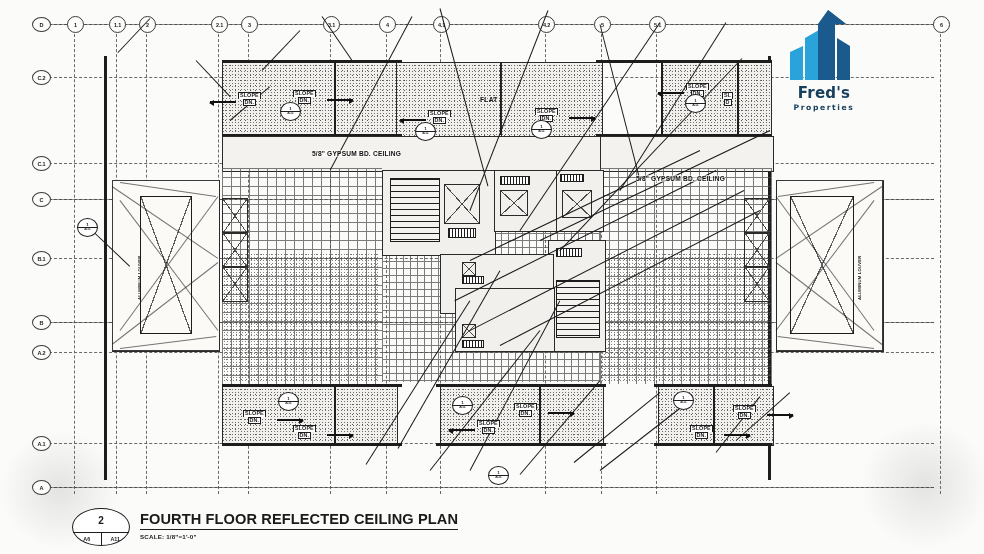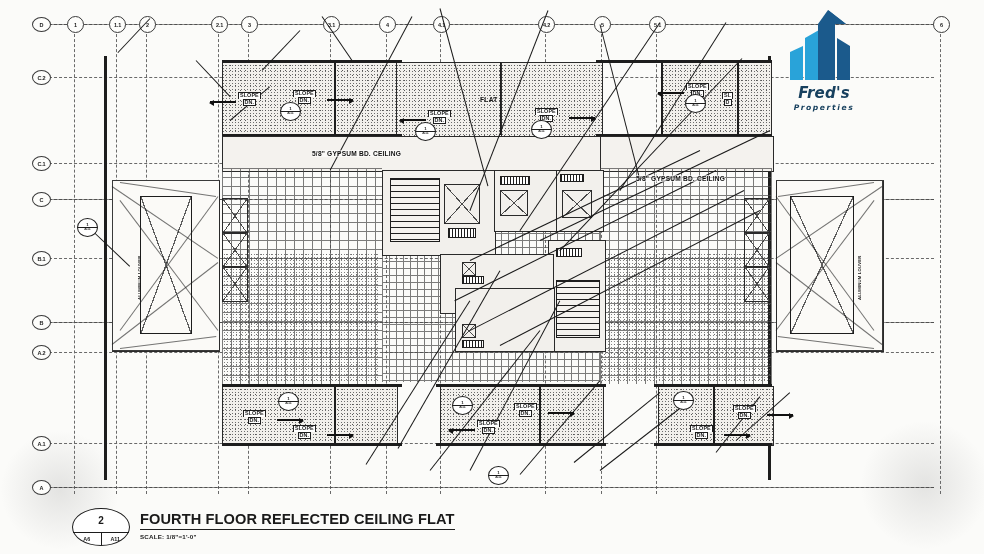--- a/index.html
+++ b/index.html
@@ -78,21 +78,21 @@
   .xsm:after{background-image:linear-gradient(to bottom left,transparent calc(50% - .5px),#4a4a4a calc(50% - .5px),#4a4a4a calc(50% + .5px),transparent calc(50% + .5px));}
 
   .stair{position:absolute;border:1.2px solid #1d1d1d;background:
      repeating-linear-gradient(to bottom,#1d1d1d 0 1px,#f4f2ee 1px 6px);}
 
   .fixt{position:absolute;border:1px solid #1d1d1d;background:
      repeating-linear-gradient(to right,#1d1d1d 0 1px,#fff 1px 3px);}
 
   
   #logo{position:absolute;left:768px;top:8px;width:112px;height:112px;z-index:40;}
-  #logo .lbl{position:absolute;left:0;top:76px;width:112px;text-align:center;font-style:italic;}
+  #logo .lbl{position:absolute;left:0;top:76px;width:112px;text-align:center;}
   #logo .nm{font-size:15px;font-weight:bold;color:#17405e;letter-spacing:.2px;
             font-family:"DejaVu Sans",sans-serif;}
   #logo .sb{font-size:7.6px;font-weight:bold;color:#17405e;letter-spacing:1.6px;
             font-family:"DejaVu Sans",sans-serif;margin-top:1px;}
 
   
   #title{position:absolute;left:72px;top:508px;z-index:40;display:flex;align-items:flex-start;}
   #title .marker{position:relative;width:56px;height:36px;border:1px solid #1d1d1d;
      border-radius:50%;background:#fff;display:flex;flex-direction:column;}
   #title .marker .num{flex:1;display:flex;align-items:center;justify-content:center;
@@ -428,18 +428,18 @@
 
   <div id="title">
     <div class="marker">
       <div class="num">2</div>
       <div class="row">
         <span>A6</span>
         <span>A11</span>
       </div>
     </div>
     <div class="txt">
-      <div class="ttl">FOURTH FLOOR REFLECTED CEILING FLAT</div>
+      <div class="ttl">FOURTH FLOOR REFLECTED CEILING PLAN</div>
       <div class="scl">SCALE: 1/8"=1'-0"</div>
     </div>
   </div>
 
 </div>
 
 </body></html>

